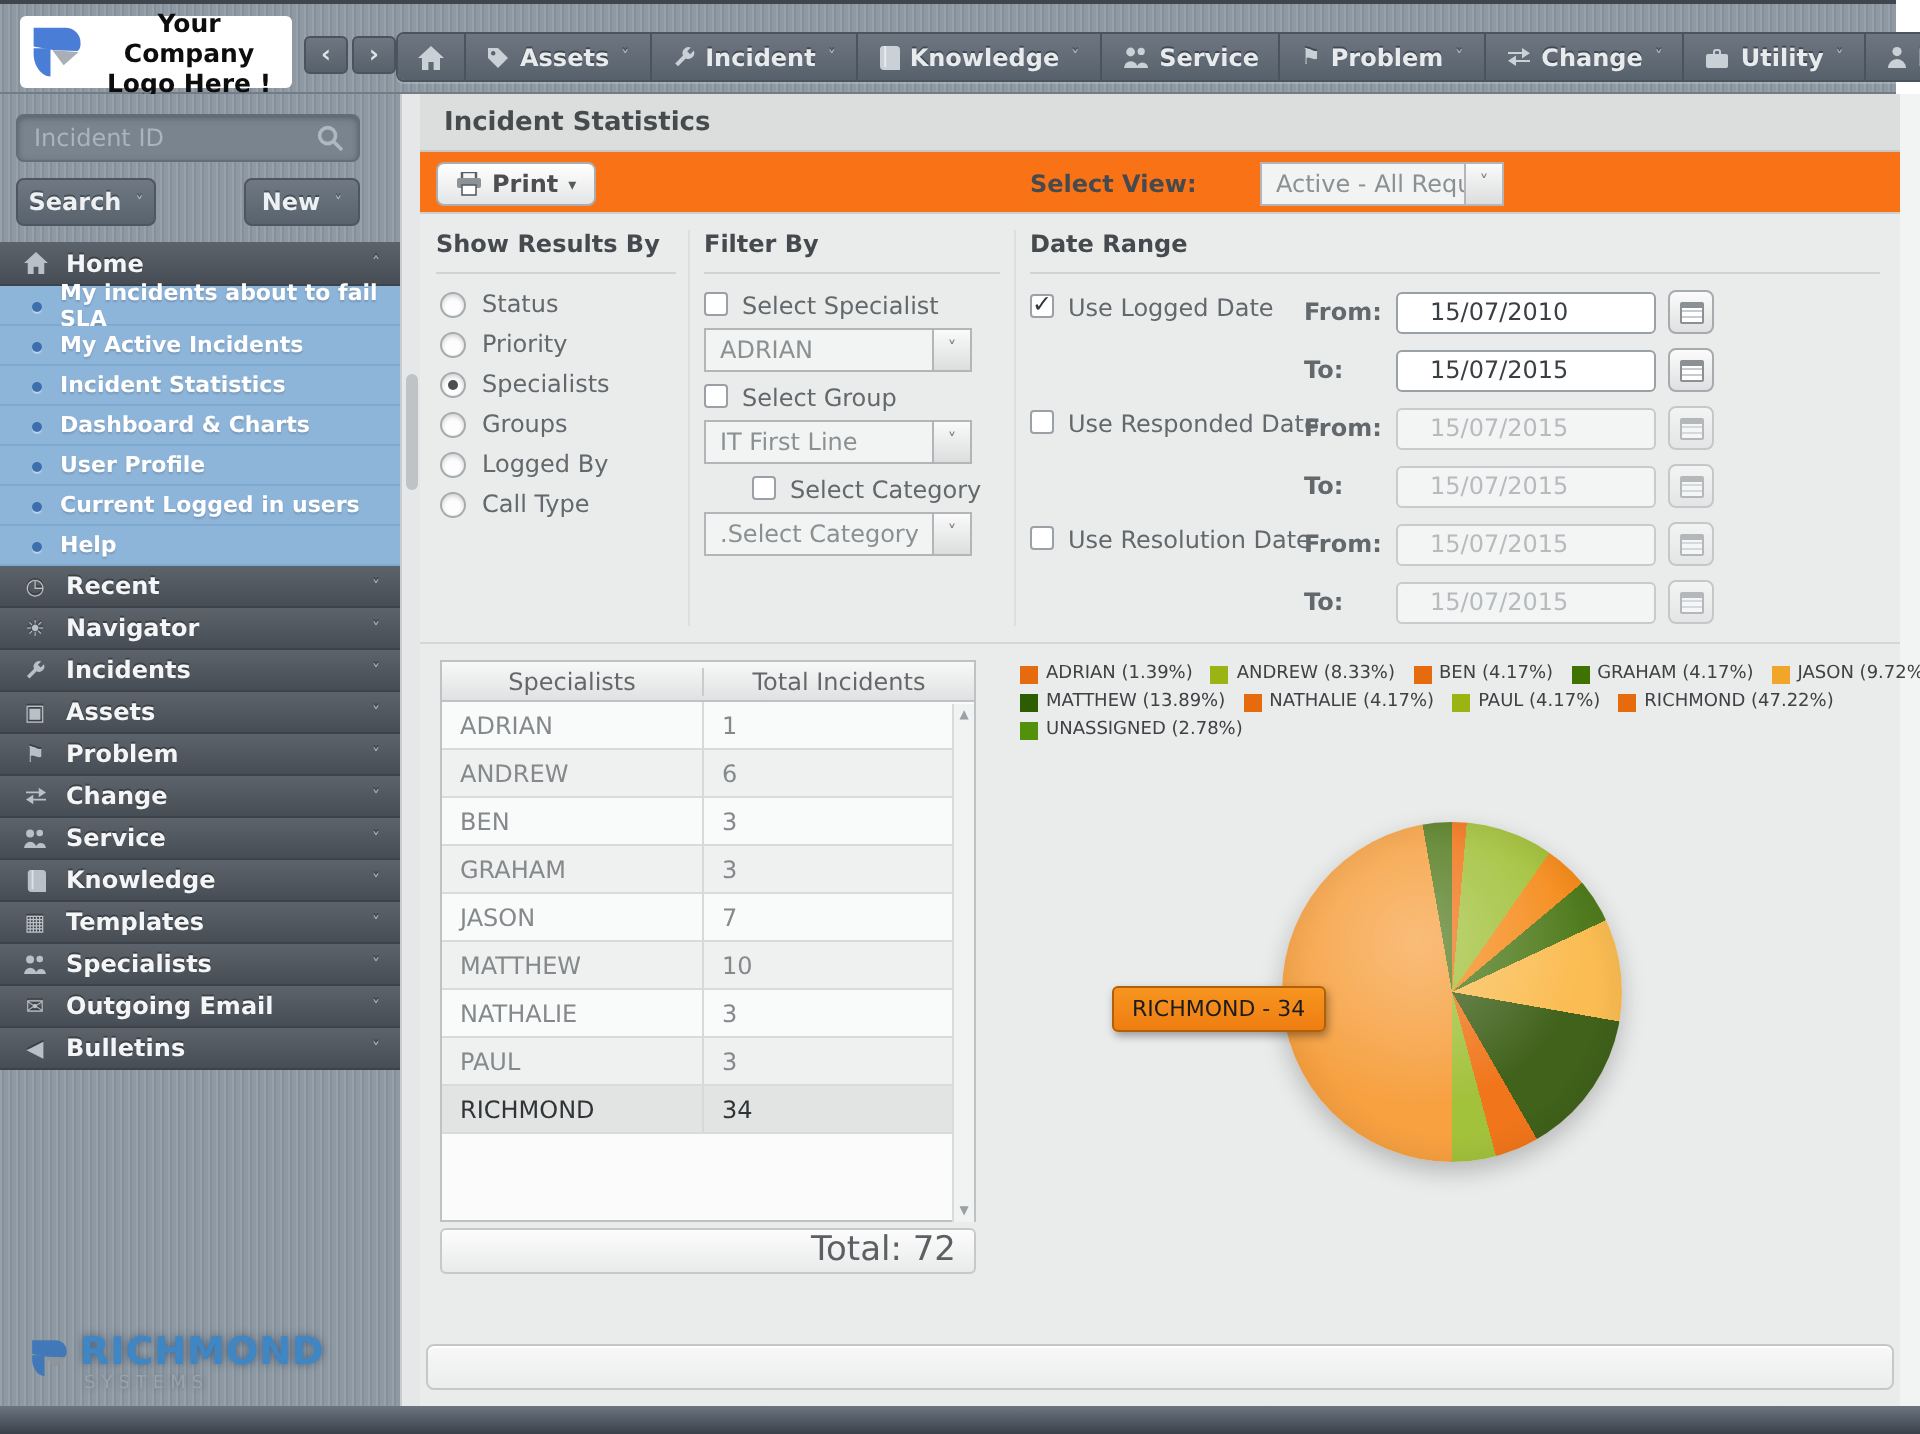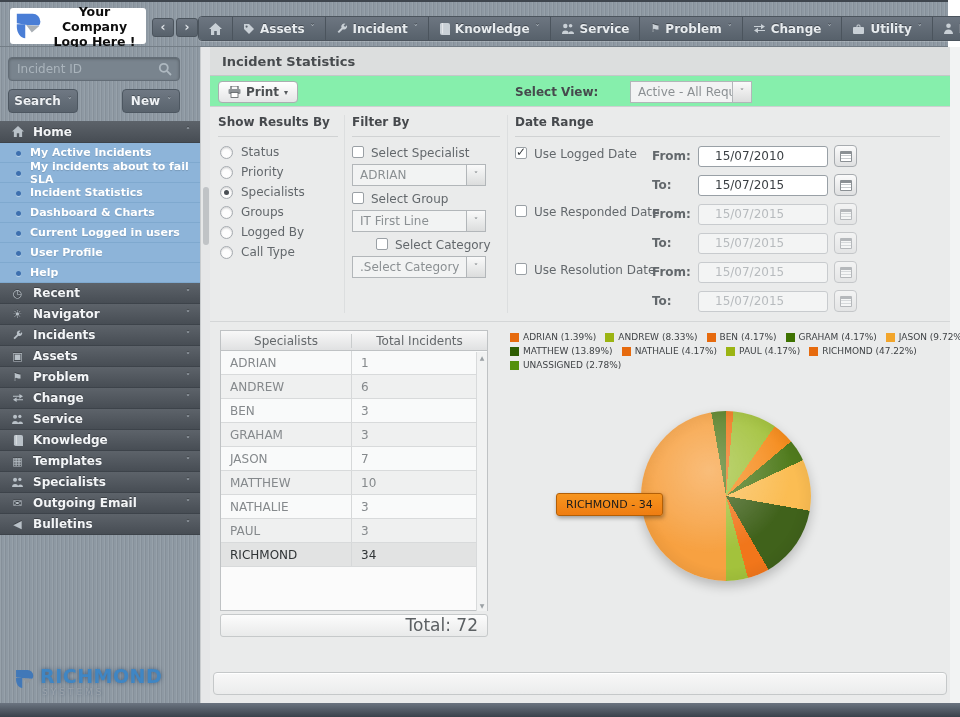--- a/index.html
+++ b/index.html
@@ -45,21 +45,21 @@
   .rs-name { font-size:19px; font-weight:bold; color:#3f86c4; letter-spacing:.5px; line-height:1; text-shadow:0 0 4px rgba(20,50,90,.55); }
   .rs-sub { font-size:9px; color:#9aa2aa; letter-spacing:3px; margin:1px 0 0 2px; text-shadow:0 0 3px rgba(20,50,90,.4); }
   .side-scroll { position:absolute; left:200px; top:47px; width:10px; height:656px; background:#e6e7e8; border-left:1px solid #c9ccce; }
   .side-thumb { position:absolute; left:2px; top:140px; width:6px; height:58px; background:#c0c3c6; border-radius:3px; }
   .gutter-right { position:absolute; left:950px; top:47px; width:10px; height:656px; background:#f2f3f3; }
   .bottombar { position:absolute; left:0; top:703px; width:960px; height:14px; background:linear-gradient(#6b7480,#3a414b); }
   
   .main { position:absolute; left:210px; top:47px; width:740px; height:656px; background:#eaebeb; }
   .title-strip { position:absolute; left:0; top:0; width:740px; height:29px; background:#dcdede; border-bottom:1px solid #c5c8c9; }
   .page-title { position:absolute; left:12px; top:7px; font-size:13px; font-weight:bold; color:#474b4e; }
-  .toolbar { position:absolute; left:0; top:29px; width:740px; height:31px; background:#86efac; border-bottom:1px solid #cdd0d1; }
+  .toolbar { position:absolute; left:0; top:29px; width:740px; height:31px; background:#f97316; border-bottom:1px solid #cdd0d1; }
   .print-btn { position:absolute; left:8px; top:5px; height:22px; padding:0 9px; border:1px solid #aaaeb1; border-radius:4px; background:linear-gradient(#ffffff,#e4e5e6); display:flex; align-items:center; gap:5px; font-size:12px; font-weight:bold; color:#4b4f52; }
   .sv-label { position:absolute; left:305px; top:9px; font-size:12px; font-weight:bold; color:#46494d; }
   .sel { display:flex; height:22px; border:1px solid #b2b6b9; background:#f2f3f3; }
   .sel-val { flex:1; font-size:12px; color:#8b9093; padding:3px 7px; white-space:nowrap; overflow:hidden; }
   .sel-btn { width:19px; border-left:1px solid #b2b6b9; background:linear-gradient(#fafafa,#dcdddd); color:#7d8286; font-size:9px; display:flex; align-items:center; justify-content:center; }
   .view-sel { position:absolute; left:420px; top:5px; width:122px; }
   
   .filters { position:absolute; left:0; top:60px; width:740px; height:215px; border-bottom:1px solid #d4d6d7; }
   .fhead { position:absolute; top:8px; font-weight:bold; font-size:12px; color:#46494d; padding-bottom:7px; border-bottom:1px solid #d0d2d3; }
   .vsep { position:absolute; top:8px; height:198px; width:1px; background:#dcdedf; }
@@ -235,41 +235,41 @@
       <span class="mi-icon">
           <svg width="12" height="11" viewBox="0 0 13 12" fill="currentColor">
             <path d="M6.5 0L0 6h2v6h3.2V8h2.6v4H11V6h2z"></path>
           </svg>
         </span>
       <span class="mi-label">Home</span>
       <span class="mi-caret">˄</span>
     </div>
     <div class="menu-sub-item">
         <span class="dot"></span>
-        <span>My Active Incidents</span>
+        <span>My incidents about to fail SLA</span>
       </div>
     <div class="menu-sub-item">
         <span class="dot"></span>
-        <span>My incidents about to fail SLA</span>
+        <span>My Active Incidents</span>
       </div>
     <div class="menu-sub-item">
         <span class="dot"></span>
         <span>Incident Statistics</span>
       </div>
     <div class="menu-sub-item">
         <span class="dot"></span>
         <span>Dashboard &amp; Charts</span>
       </div>
     <div class="menu-sub-item">
         <span class="dot"></span>
-        <span>Current Logged in users</span>
+        <span>User Profile</span>
       </div>
     <div class="menu-sub-item">
         <span class="dot"></span>
-        <span>User Profile</span>
+        <span>Current Logged in users</span>
       </div>
     <div class="menu-sub-item">
         <span class="dot"></span>
         <span>Help</span>
       </div>
 
     <div class="menu-sec">
       <span class="mi-icon">◷</span>
       <span class="mi-label">Recent</span>
       <span class="mi-caret">˅</span>

